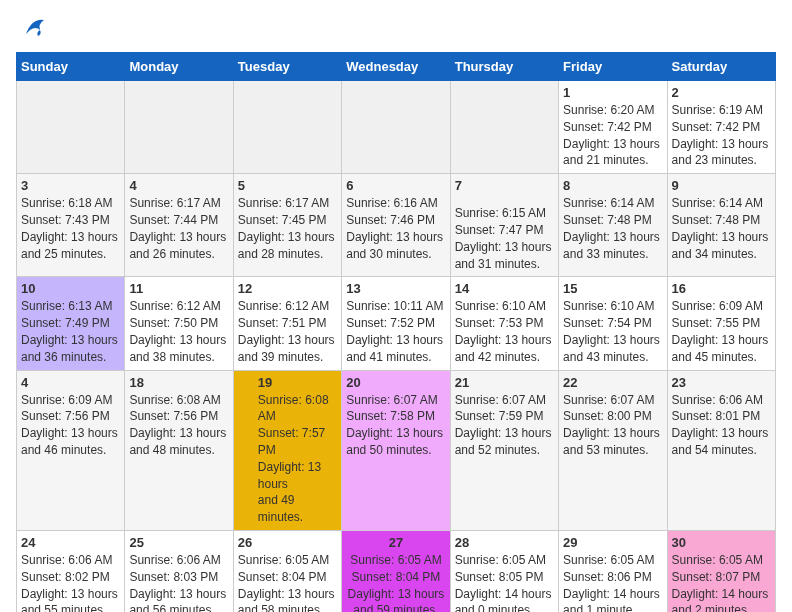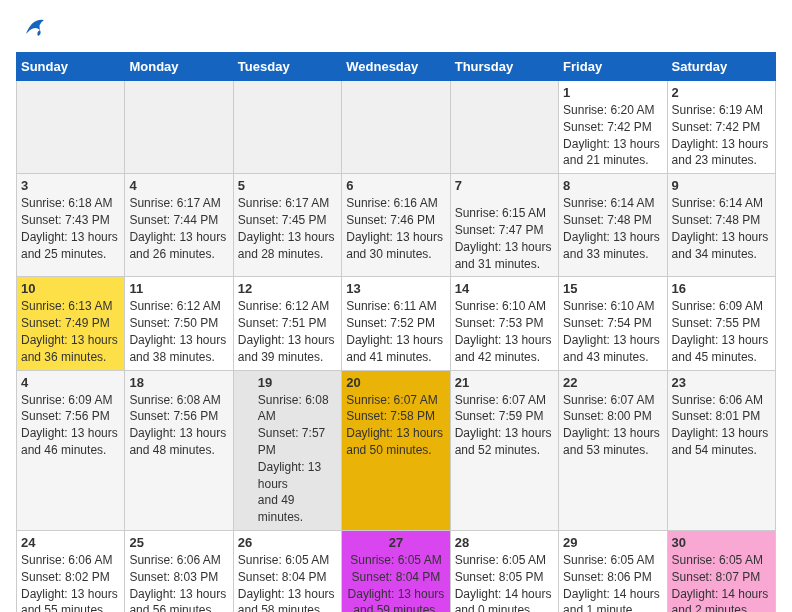--- a/index.html
+++ b/index.html
@@ -196,21 +196,21 @@
         </td>
         <td style="background: rgb(245, 245, 245);">
           <span class="day-number">9</span>
           <div class="day-info" style="white-space: pre-line;">Sunrise: 6:14 AM
 Sunset: 7:48 PM
 Daylight: 13 hours
 and 34 minutes.</div>
         </td>
       </tr>
       <tr>
-        <td style="background: #fde047;">
+        <td style="background: #c4b5fd;">
           <span class="day-number">10</span>
           <div class="day-info" style="white-space: pre-line;">Sunrise: 6:13 AM
 Sunset: 7:49 PM
 Daylight: 13 hours
 and 36 minutes.</div>
         </td>
         <td style="background: rgb(255, 255, 255);">
           <span class="day-number">11</span>
           <div class="day-info" style="white-space: pre-line;">Sunrise: 6:12 AM
 Sunset: 7:50 PM
@@ -219,21 +219,21 @@
         </td>
         <td style="background: rgb(255, 255, 255);">
           <span class="day-number">12</span>
           <div class="day-info" style="white-space: pre-line;">Sunrise: 6:12 AM
 Sunset: 7:51 PM
 Daylight: 13 hours
 and 39 minutes.</div>
         </td>
         <td style="background: rgb(255, 255, 255);">
           <span class="day-number">13</span>
-          <div class="day-info" style="white-space: pre-line;">Sunrise: 6:11 AM
+          <div class="day-info" style="white-space: pre-line;">Sunrise: 10:11 AM
 Sunset: 7:52 PM
 Daylight: 13 hours
 and 41 minutes.</div>
         </td>
         <td style="background: rgb(255, 255, 255);">
           <span class="day-number">14</span>
           <div class="day-info" style="white-space: pre-line;">Sunrise: 6:10 AM
 Sunset: 7:53 PM
 Daylight: 13 hours
 and 42 minutes.</div>
@@ -261,28 +261,28 @@
 Daylight: 13 hours
 and 46 minutes.</div>
         </td>
         <td style="background: rgb(245, 245, 245);">
           <span class="day-number">18</span>
           <div class="day-info" style="white-space: pre-line;">Sunrise: 6:08 AM
 Sunset: 7:56 PM
 Daylight: 13 hours
 and 48 minutes.</div>
         </td>
-        <td style="background: #e5e5e5; padding-left: 24px;">
+        <td style="background: #eab308; padding-left: 24px;">
           <span class="day-number">19</span>
           <div class="day-info" style="white-space: pre-line;">Sunrise: 6:08 AM
 Sunset: 7:57 PM
 Daylight: 13 hours
 and 49 minutes.</div>
         </td>
-        <td style="background: #eab308;">
+        <td style="background: #f0abfc;">
           <span class="day-number">20</span>
           <div class="day-info" style="white-space: pre-line;">Sunrise: 6:07 AM
 Sunset: 7:58 PM
 Daylight: 13 hours
 and 50 minutes.</div>
         </td>
         <td style="background: rgb(245, 245, 245);">
           <span class="day-number">21</span>
           <div class="day-info" style="white-space: pre-line;">Sunrise: 6:07 AM
 Sunset: 7:59 PM

